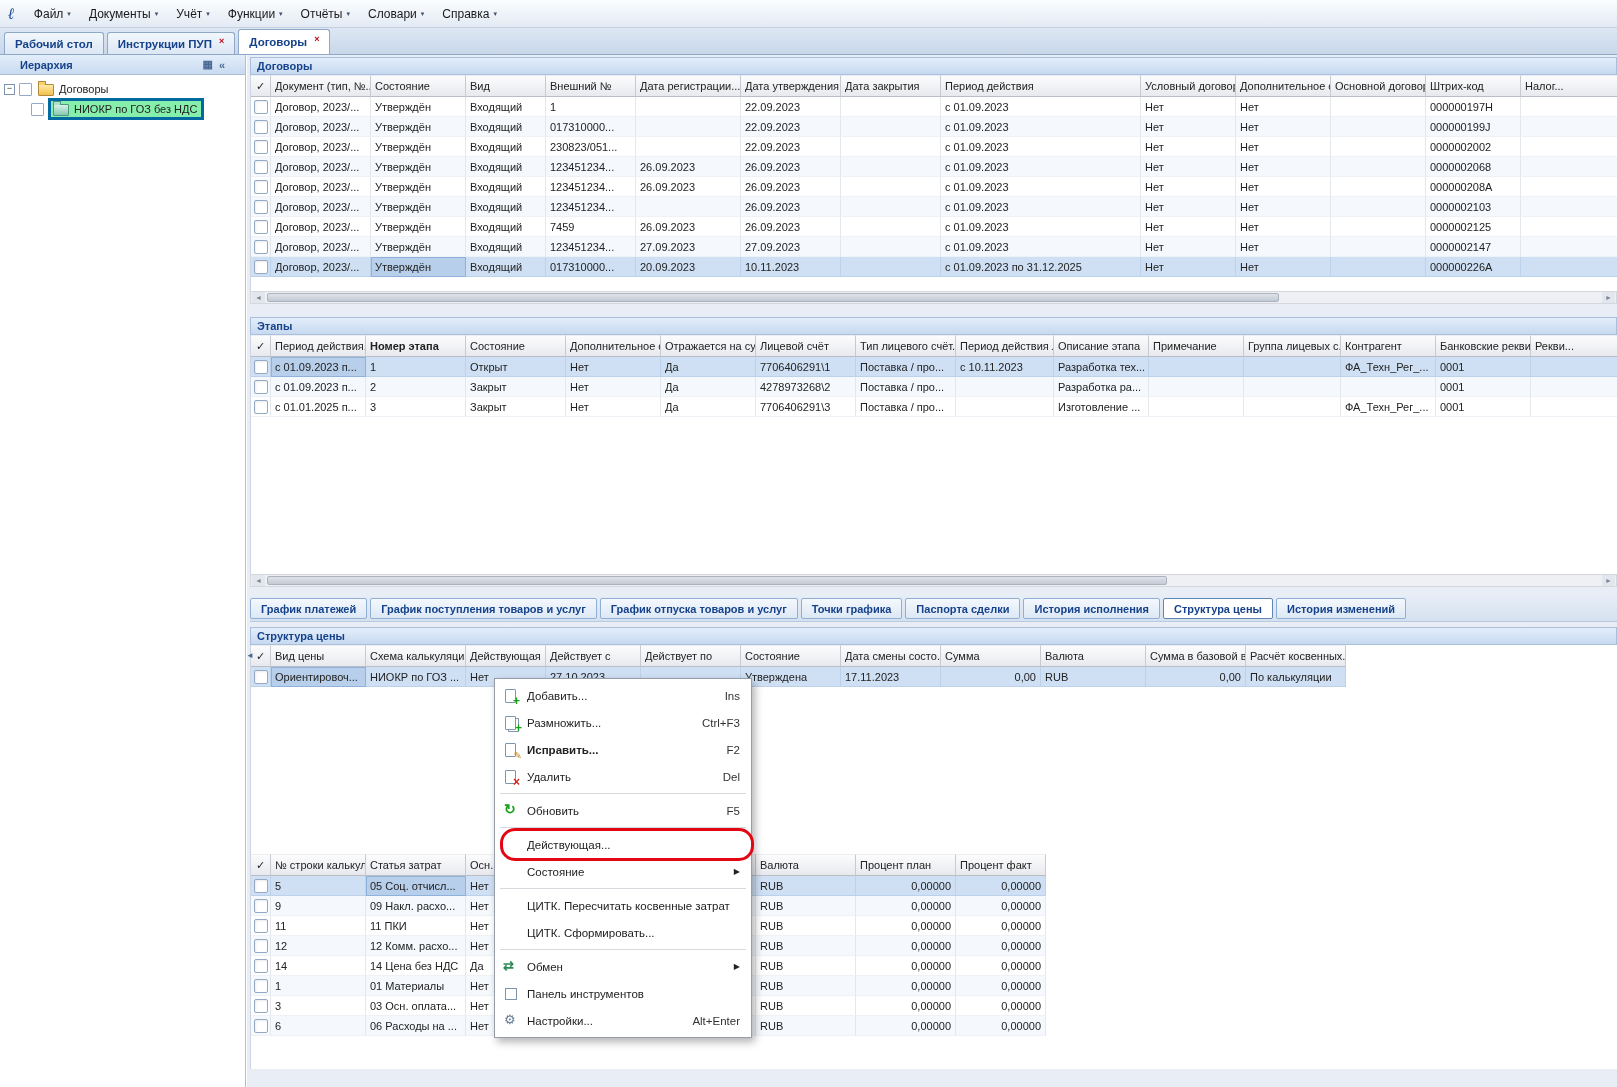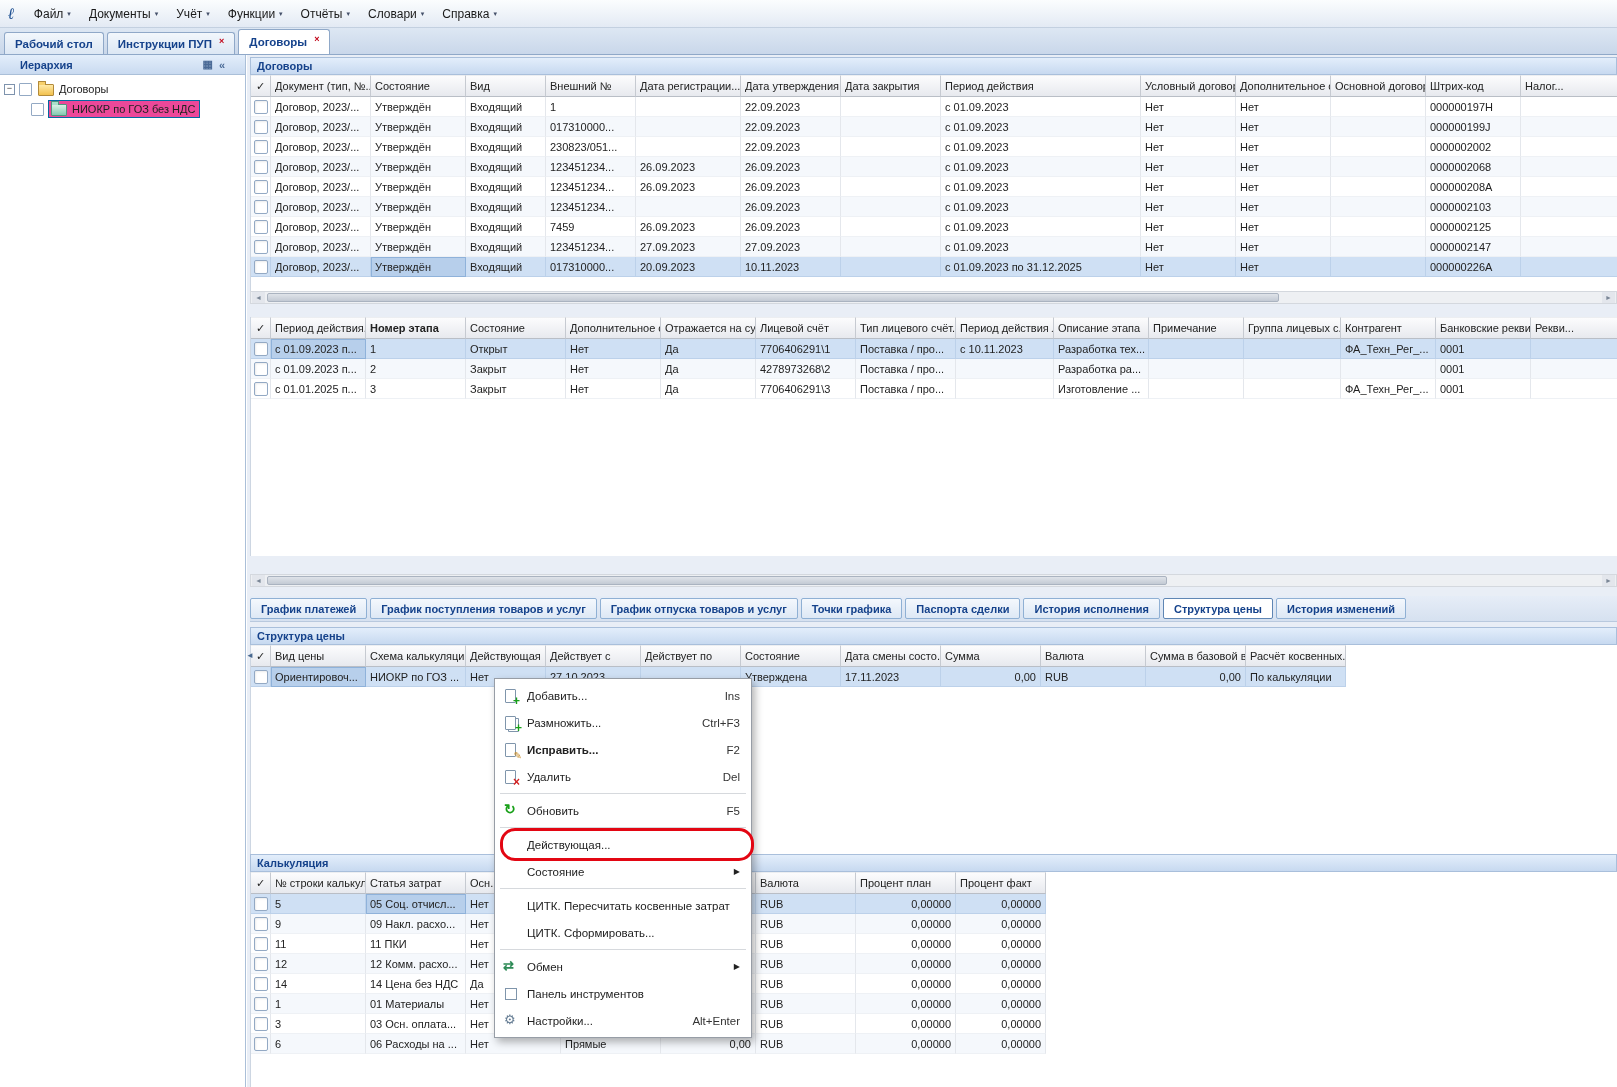--- a/index.html
+++ b/index.html
@@ -29,21 +29,21 @@
     border-right:1px solid #aabfd8;box-sizing:border-box}
   .side-hdr{height:19px;background:linear-gradient(#e3eefb,#c9daf0);border-bottom:1px solid #aabfd8;
     display:flex;align-items:center;padding:0 20px;color:#15428b;font-weight:bold}
   .side-hdr .sp{flex:1}
   .side-ic{color:#4a6a96;font-size:11px;margin-left:6px;cursor:default}
   .tnode{display:flex;align-items:center;height:20px}
   .exp{width:9px;height:9px;border:1px solid #7e93ad;background:#fff;font-size:9px;line-height:7px;
     text-align:center;color:#333;margin-right:4px;flex:none}
   .tcb{width:11px;height:11px;border:1px solid #93a9c4;background:#fff;margin-right:4px;flex:none;border-radius:1px}
   .nwrap{display:flex;align-items:center;gap:5px;padding:1px 4px 1px 2px}
-  .nwrap.hlt{background:#ec4899;border:1px solid #0369a1}
+  .nwrap.hlt{background:#86efac;border:3px solid #0369a1}
   .folder{width:14px;height:10px;position:relative;flex:none;background:linear-gradient(#ffe9a6,#f2c14e);
     border:1px solid #b28a3a;border-radius:1px;margin-top:2px}
   .folder::before{content:"";position:absolute;left:-1px;top:-4px;width:6px;height:3px;
     background:#f7d06c;border:1px solid #b28a3a;border-bottom:none;border-radius:1px 1px 0 0}
   .folder.teal{background:linear-gradient(#d8f1e6,#84c9b1);border-color:#4f9680}
   .folder.teal::before{background:#aadfcb;border-color:#4f9680}
   
   .main{position:absolute;left:247px;top:55px;right:0;bottom:0;background:#e9eef6;overflow:hidden}
   .panel{position:absolute;left:3px;right:0}
   .phdr{height:18px;background:linear-gradient(#e3eefb,#c7d9f0);border:1px solid #a9bfdb;box-sizing:border-box;
@@ -367,20 +367,23 @@
       </div>
   </div>
 
   <div class="hscroll" style="top:236px;left:3px;right:0">
     <span class="sarrow" style="left:1px">◄</span>
     <span class="sarrow" style="right:1px">►</span>
     <span class="sthumb" style="left:16px;width:1012px"></span>
   </div>
 
   <div class="panel" style="top:262px">
+    <div class="phdr">
+      <span>Этапы</span>
+    </div>
     <div class="grid" style="height:239px">
         <div class="grid-hdr" style="width: 1370px;">
           <div class="hcell ck" style="width: 20px;">✓</div>
           <div class="hcell" style="width: 95px;">Период действия...</div>
           <div class="hcell" style="width: 100px; font-weight: bold;">Номер этапа</div>
           <div class="hcell" style="width: 100px;">Состояние</div>
           <div class="hcell" style="width: 95px;">Дополнительное с...</div>
           <div class="hcell" style="width: 95px;">Отражается на су...</div>
           <div class="hcell" style="width: 100px;">Лицевой счёт</div>
           <div class="hcell" style="width: 100px;">Тип лицевого счёт...</div>
@@ -519,23 +522,20 @@
           <div class="gcell" style="width: 105px;">RUB</div>
           <div class="gcell" style="width: 100px; text-align: right;">0,00</div>
           <div class="gcell" style="width: 100px;">По калькуляции</div>
         </div>
       </div>
   </div>
 
   <div class="cleft" style="top:592px">◄</div>
 
   <div class="panel" style="top:799px">
-    <div class="phdr">
-      <span>Калькуляция</span>
-    </div>
     <div class="grid" style="height:215px">
         <div class="grid-hdr" style="width: 795px;">
           <div class="hcell ck" style="width: 20px;">✓</div>
           <div class="hcell" style="width: 95px;">№ строки калькул...</div>
           <div class="hcell" style="width: 100px;">Статья затрат</div>
           <div class="hcell" style="width: 95px;">Осн...</div>
           <div class="hcell" style="width: 100px;"></div>
           <div class="hcell" style="width: 95px;"></div>
           <div class="hcell" style="width: 100px;">Валюта</div>
           <div class="hcell" style="width: 100px;">Процент план</div>

